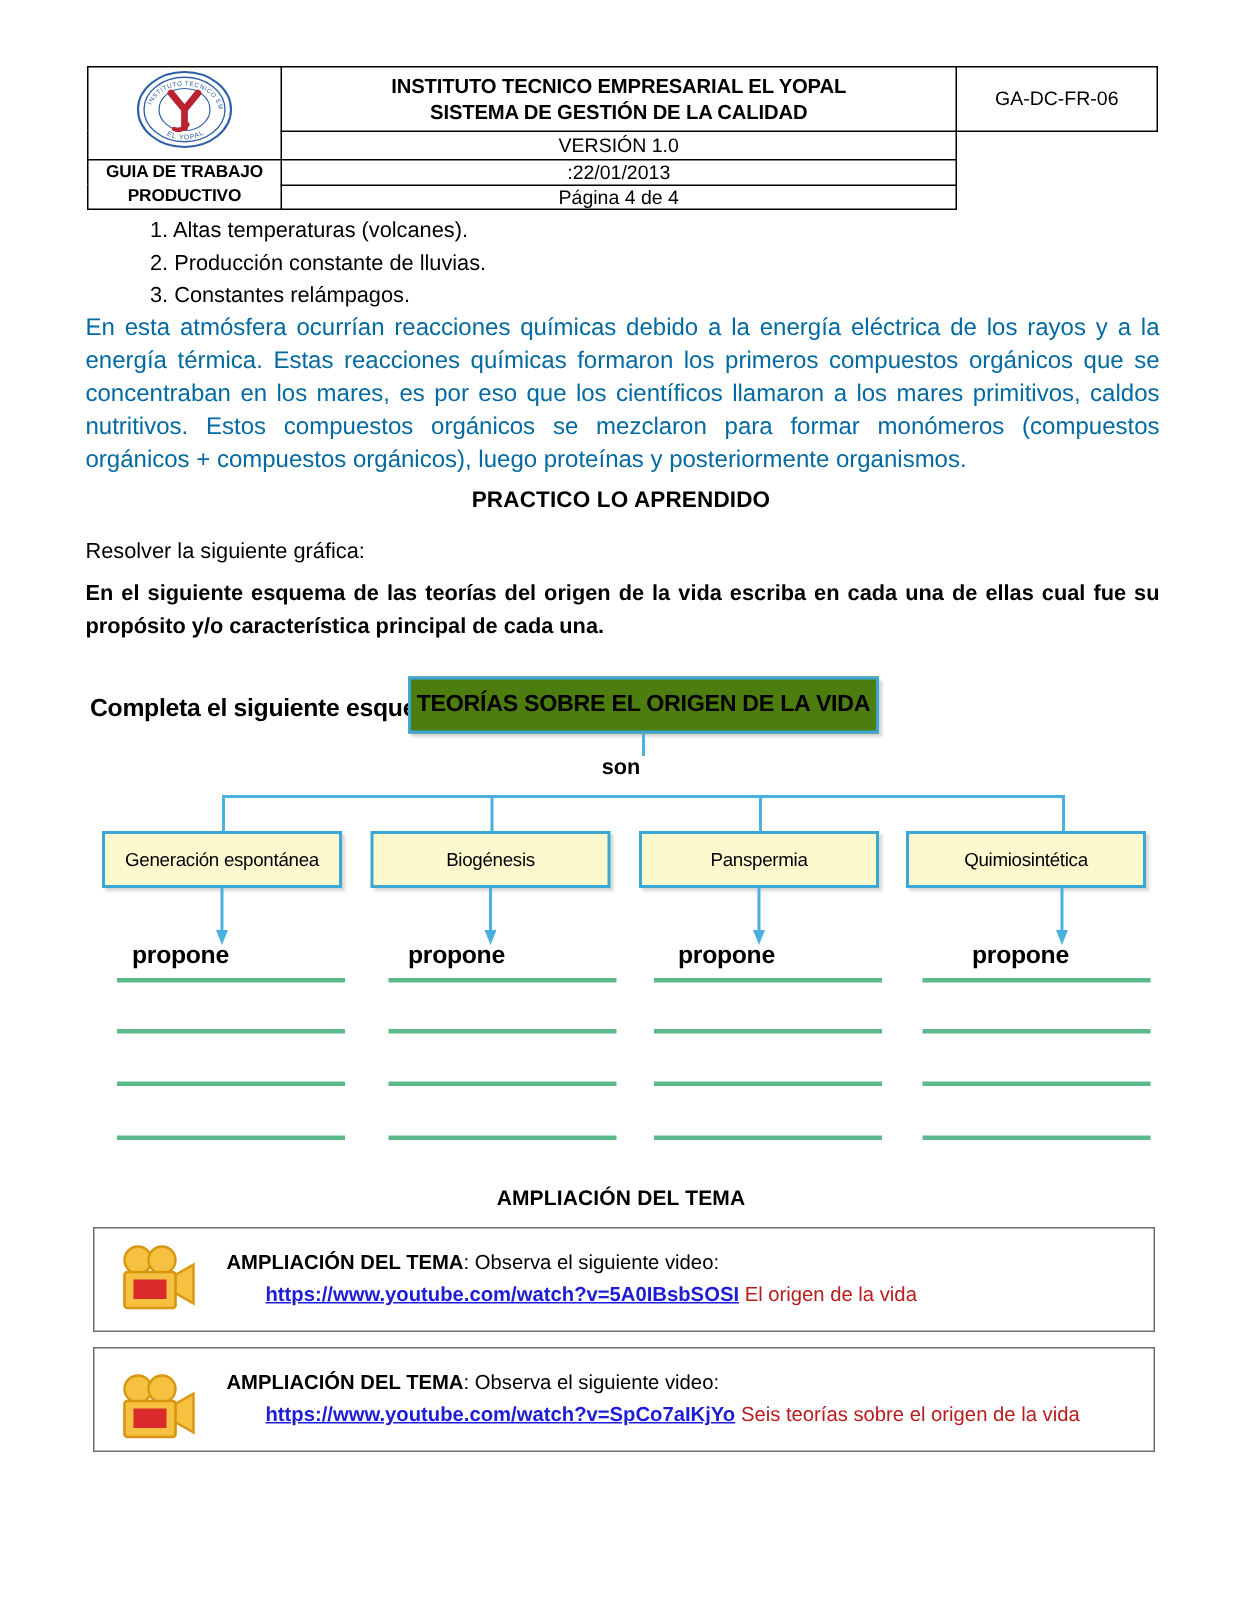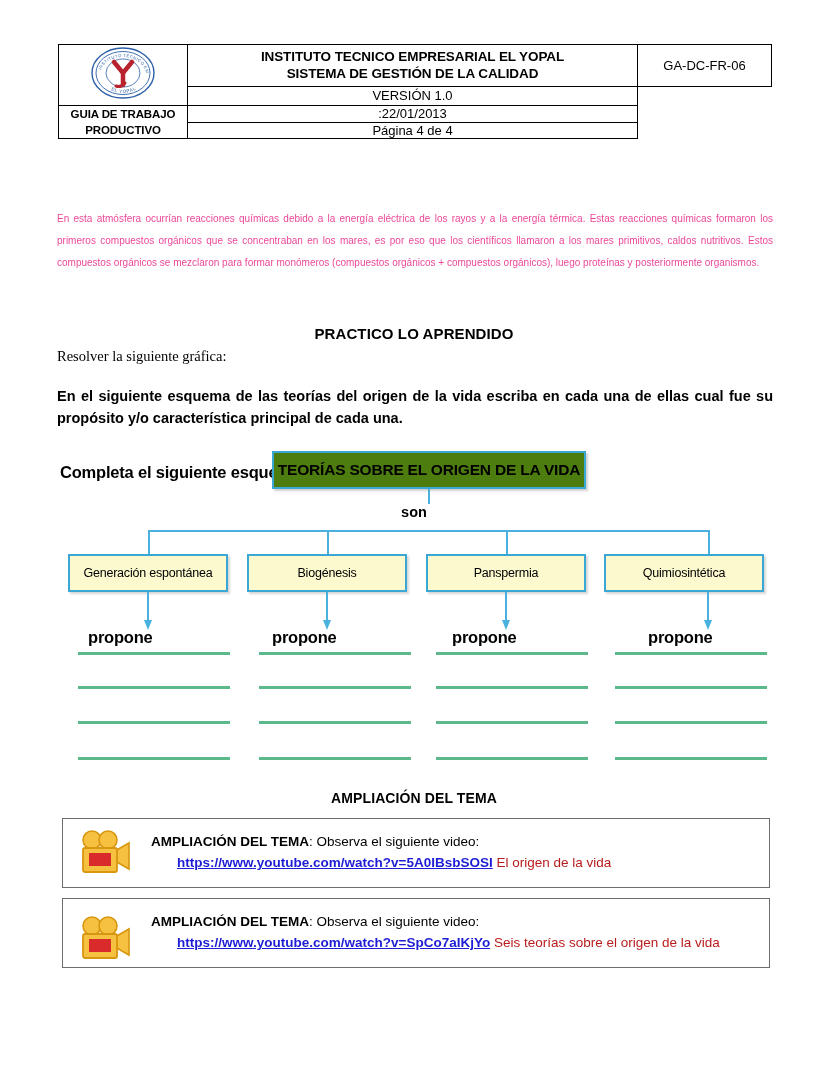--- a/index.html
+++ b/index.html
@@ -90,42 +90,41 @@
     width: 600px;
     font-size: 14.5px;
     line-height: 21.5px;
     color: #000;
   }
   .para {
     position: absolute;
     left: 57px;
     top: 208px;
     width: 716px;
-    font-size: 10px;
+    font-size: 16px;
     line-height: 22px;
     text-align: justify;
-    color: #ec4899;
+    color: #0369a1;
   }
 
   .practico {
     position: absolute;
     left: 0;
     top: 325px;
     width: 828px;
     text-align: center;
     font-weight: bold;
     font-size: 15px;
     letter-spacing: 0.1px;
   }
   .resolver {
     position: absolute;
     left: 57px;
-    top: 348px;
+    top: 360px;
     font-size: 14.5px;
-    font-family: Liberation Serif, serif;
   }
   .enunciado {
     position: absolute;
     left: 57px;
     top: 385px;
     width: 716px;
     font-size: 14.5px;
     line-height: 22px;
     font-weight: bold;
     text-align: justify;
@@ -309,20 +308,25 @@
         <div class="guia-name">GUIA DE TRABAJO PRODUCTIVO</div>
       </td>
       <td class="right-cell">:22/01/2013</td>
     </tr>
     <tr>
       <td class="right-cell">Página 4 de 4</td>
     </tr>
   </tbody>
     </table>
 
+  <div class="numlist">
+    <div>1. Altas temperaturas (volcanes).</div>
+    <div>2. Producción constante de lluvias.</div>
+    <div>3. Constantes relámpagos.</div>
+  </div>
 
   <div class="para">En esta atmósfera ocurrían reacciones químicas debido a la energía eléctrica de los rayos y a la energía térmica. Estas reacciones químicas formaron los primeros compuestos orgánicos que se concentraban en los mares, es por eso que los científicos llamaron a los mares primitivos, caldos nutritivos. Estos compuestos orgánicos se mezclaron para formar monómeros (compuestos orgánicos + compuestos orgánicos), luego proteínas y posteriormente organismos.</div>
 
   <div class="practico">PRACTICO LO APRENDIDO</div>
   <div class="resolver">Resolver la siguiente gráfica:</div>
   <div class="enunciado">En el siguiente esquema de las teorías del origen de la vida escriba en cada una de ellas cual fue su propósito y/o característica principal de cada una.</div>
 
   <div class="diagram">
 
     <div class="completa-label">Completa el siguiente esquema:</div>

